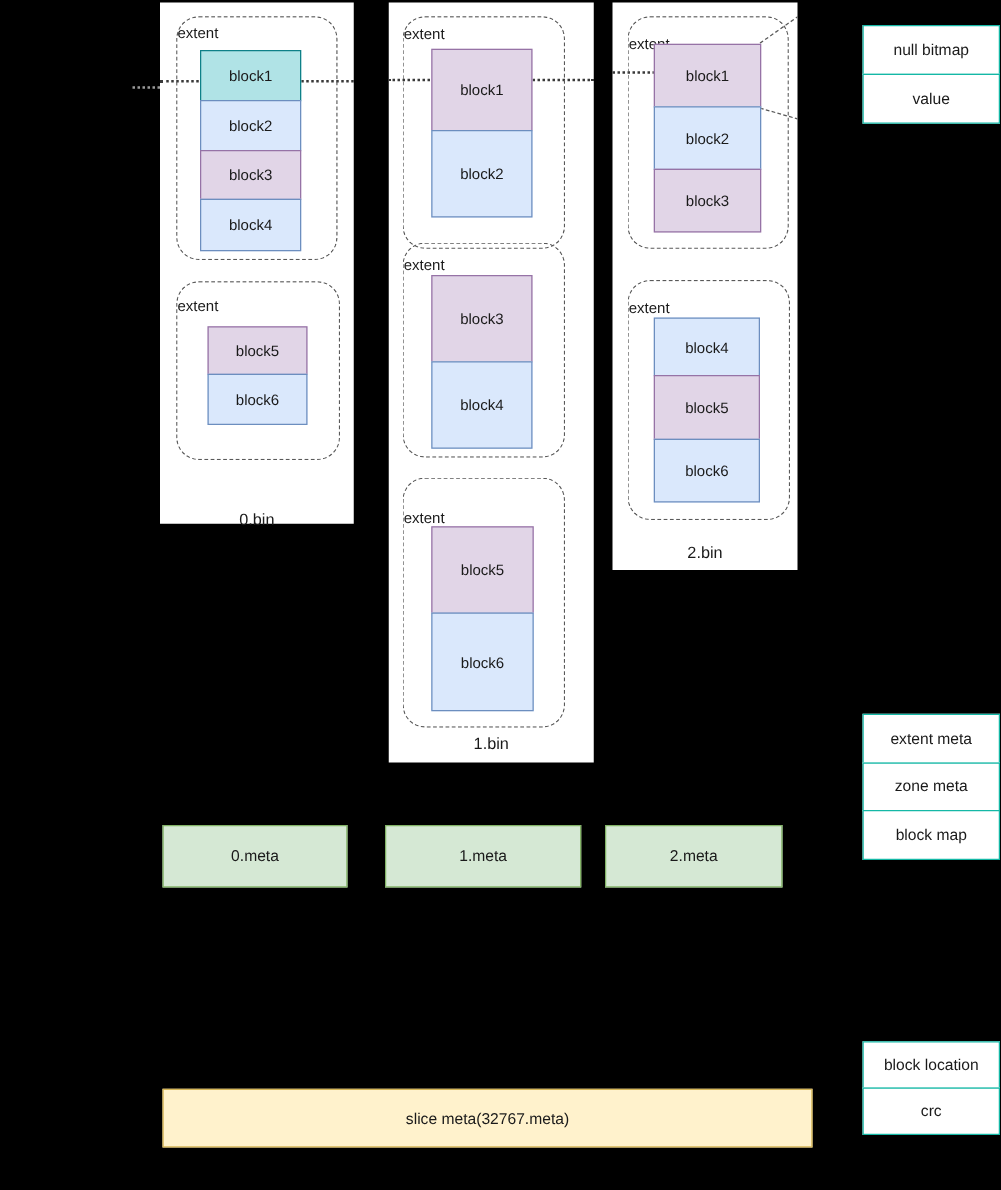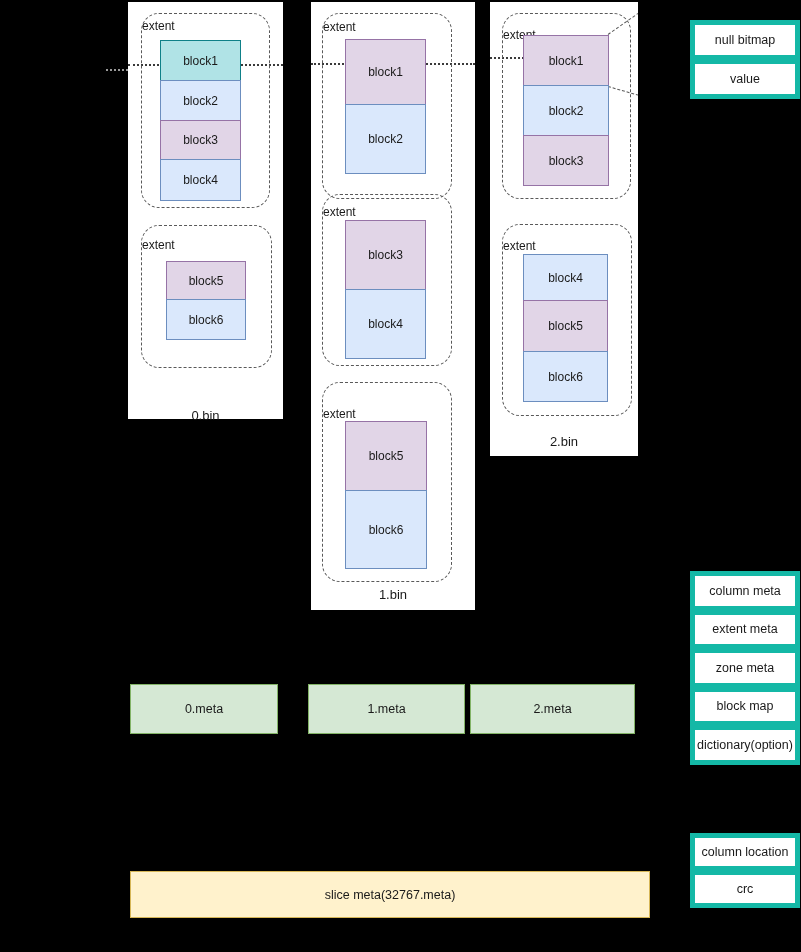--- a/index.html
+++ b/index.html
@@ -17,28 +17,28 @@
   }
   .c-teal{background:var(--teal-fill);border-color:var(--teal-border);}
   .c-blue{background:var(--blue-fill);border-color:var(--blue-border);}
   .c-purple{background:var(--purple-fill);border-color:var(--purple-border);}
   .bin-label{position:absolute;left:0;width:100%;text-align:center;font-size:13px;z-index:2;}
   .dotted{position:absolute;height:0;border-top:2px dotted #3a3a3a;z-index:1;}
   .dotted-on-black{border-top:2px dotted #9a9a9a;}
   .conn{position:absolute;height:0;border-top:1.5px dashed #595959;transform-origin:left center;z-index:2;}
   .legend-group{position:absolute;left:690px;width:110px;z-index:4;}
   .legend-cell{
-    box-sizing:border-box;background:#ffffff;border:5px solid #14b8a6;margin-top:-1px;
+    box-sizing:border-box;background:#ffffff;border:1px solid #14b8a6;margin-top:-1px;
     display:flex;align-items:center;justify-content:center;font-size:12.5px;
   }
   .legend-cell:first-child{margin-top:0;}
   .h40{height:40px;} .h395{height:39.5px;} .h38{height:38px;}
   .meta-box{
     position:absolute;box-sizing:border-box;display:flex;align-items:center;justify-content:center;
-    font-size:12.5px;background:var(--green-fill);border:1px solid var(--green-border);z-index:4;margin-top:24px;
+    font-size:12.5px;background:var(--green-fill);border:1px solid var(--green-border);z-index:4;
   }
   .slice-box{
     position:absolute;box-sizing:border-box;display:flex;align-items:center;justify-content:center;
     font-size:12.5px;background:var(--yellow-fill);border:1px solid var(--yellow-border);z-index:4;
   }
 </style>
 </head>
 <body>
 
 <div id="root">
@@ -107,31 +107,29 @@
   <div class="dotted" style="left:128px;top:64px;width:155px"></div>
   <div class="dotted" style="left:311px;top:63px;width:164px"></div>
   <div class="dotted" style="left:490px;top:57px;width:118px"></div>
 
   <div class="legend-group" style="top:20px">
     <div class="legend-cell h40">null bitmap</div>
     <div class="legend-cell h40">value</div>
   </div>
 
   <div class="legend-group" style="top:571px">
-    <div class="legend-cell h395">column meta</div>
     <div class="legend-cell h395">extent meta</div>
     <div class="legend-cell h395">zone meta</div>
     <div class="legend-cell h395">block map</div>
-    <div class="legend-cell h395">dictionary(option)</div>
   </div>
 
   <div class="legend-group" style="top:833px">
-    <div class="legend-cell h38">column location</div>
+    <div class="legend-cell h38">block location</div>
     <div class="legend-cell h38">crc</div>
   </div>
 
   <div class="meta-box" style="left:130px;top:660px;width:148px;height:50px">0.meta</div>
   <div class="meta-box" style="left:308px;top:660px;width:157px;height:50px">1.meta</div>
-  <div class="meta-box" style="left:470px;top:660px;width:165px;height:50px">2.meta</div>
+  <div class="meta-box" style="left:484px;top:660px;width:142px;height:50px">2.meta</div>
 
   <div class="slice-box" style="left:130px;top:871px;width:520px;height:47px">slice meta(32767.meta)</div>
 
 </div>
 
 </body></html>

